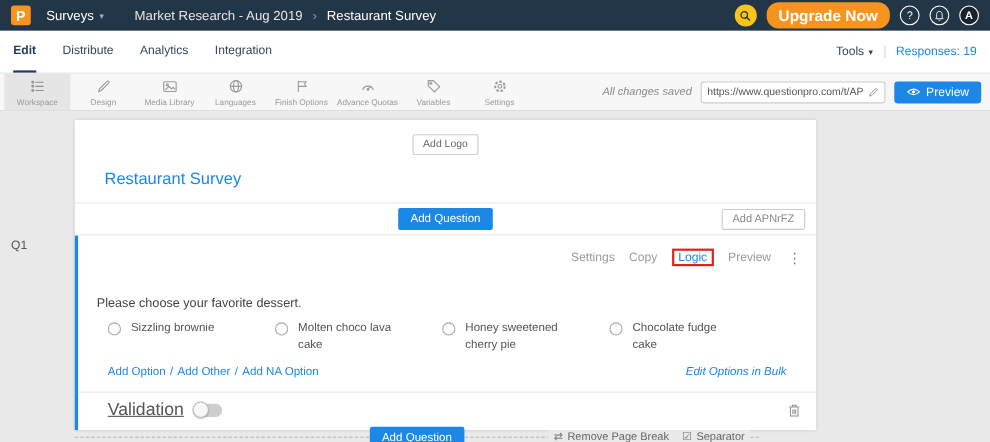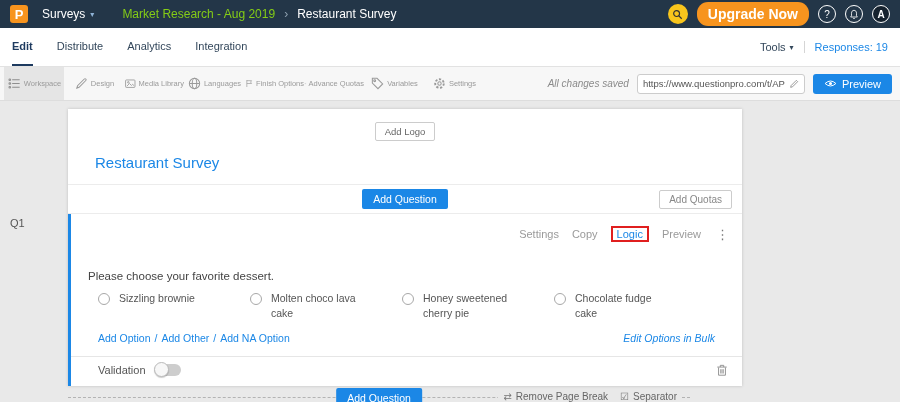--- a/index.html
+++ b/index.html
@@ -7,21 +7,21 @@
   body { font-family:"Liberation Sans", sans-serif; background:#e9e9e9; }
 
   
   .topbar { height:28px; background:#233648; display:flex; align-items:center; padding:0 10px; gap:8px; }
   .logo { width:18px; height:18px; background:#f7941e; border-radius:3px; color:#fff; font-weight:bold;
           font-size:13px; display:flex; align-items:center; justify-content:center; cursor:pointer; }
   .surveys { color:#fff; font-size:12px; display:flex; align-items:center; gap:5px; padding:3px 6px;
              border-radius:2px; cursor:pointer; }
   .caret { font-size:8px; color:#8fb3d6; }
   .breadcrumb { margin-left:14px; display:flex; align-items:center; gap:9px; font-size:12px; }
-  .crumb-parent { color:#84cc16; cursor:pointer; }
+  .crumb-parent { color:#e5e5e5; cursor:pointer; }
   .crumb-sep { color:#8fa1b0; font-size:12px; }
   .crumb-current { color:#fff; }
   .topbar-right { margin-left:auto; display:flex; align-items:center; gap:9px; }
   .search-btn { width:20px; height:20px; border-radius:50%; background:#f8c51c; display:flex;
                 align-items:center; justify-content:center; cursor:pointer; }
   .upgrade-btn { background:#f7941e; color:#fff; font-size:14px; font-weight:bold; padding:4px 11px;
                  border-radius:11px; cursor:pointer; white-space:nowrap; }
   .circle-btn { width:18px; height:18px; border-radius:50%; border:1px solid #fff; color:#fff; font-size:10px;
                 display:flex; align-items:center; justify-content:center; cursor:pointer; }
   .avatar { background:#16222e; font-weight:bold; }
@@ -32,21 +32,21 @@
   .nav-tab { display:flex; align-items:center; margin-right:24px; cursor:pointer; border-bottom:2px solid transparent; }
   .nav-tab.active { color:#1d3a5f; font-weight:bold; border-bottom-color:#1d3a5f; }
   .navbar-right { margin-left:auto; display:flex; align-items:center; gap:10px; }
   .tools { display:flex; align-items:center; gap:4px; cursor:pointer; color:#33475b; }
   .tools .caret { color:#33475b; }
   .vdiv { width:1px; height:12px; background:#d5d5d5; }
   .responses { color:#1b87e6; cursor:pointer; }
 
   
   .toolbar { height:34px; background:#f7f7f7; border-bottom:1px solid #ddd; display:flex; align-items:stretch; padding-left:4px; }
-  .tool-item { width:60px; display:flex; align-items:center; justify-content:center;
+  .tool-item { width:60px; display:flex; flex-direction:column; align-items:center; justify-content:center;
                gap:2px; cursor:pointer; }
   .tool-item.active { background:#e5e5e5; }
   .tool-label { font-size:7.5px; color:#9a9a9a; white-space:nowrap; }
   .toolbar-right { margin-left:auto; display:flex; align-items:center; gap:8px; padding-right:8px; }
   .saved { font-size:10px; font-style:italic; color:#8a8a8a; white-space:nowrap; }
   .url-box { width:168px; height:20px; background:#fff; border:1px solid #ccc; border-radius:3px;
              display:flex; align-items:center; padding:0 5px; gap:4px; cursor:text; }
   .url-text { font-size:9.5px; color:#555; overflow:hidden; white-space:nowrap; flex:1; }
   .preview-btn { background:#1b87e6; color:#fff; font-size:11px; padding:4px 11px; border-radius:3px;
                  border:none; display:flex; gap:5px; align-items:center; cursor:pointer;
@@ -77,22 +77,22 @@
   .options { display:flex; padding:0 27px; margin-top:9px; }
   .option { width:152px; display:flex; gap:9px; align-items:flex-start; cursor:pointer; }
   .radio { width:12px; height:12px; border:1px solid #a8a8a8; border-radius:50%; background:#fff;
            flex:none; margin-top:2px; }
   .opt-label { font-size:10.5px; color:#555; line-height:15px; max-width:98px; }
   .links-row { display:flex; align-items:center; padding:0 27px 0; margin-top:11px; font-size:10.5px; gap:4px; }
   .blue-link { color:#1b87e6; cursor:pointer; }
   .slash { color:#1b87e6; }
   .bulk { margin-left:auto;font-style:italic; }
   .q-divider { border-top:1px solid #e6e6e6; margin-top:12px; }
-  .validation-row { display:flex; align-items:flex-start; gap:9px; padding:7px 14px 9px 27px;
-                    font-size:11px; color:#555; }
+  .validation-row { display:flex; align-items:center; gap:9px; padding:7px 14px 9px 27px;
+                    font-size:16px; color:#555;text-decoration:underline; }
   .toggle { width:26px; height:12px; background:#cdcdcd; border-radius:6px; position:relative; cursor:pointer; }
   .knob { position:absolute; left:-1px; top:-2px; width:15px; height:15px; background:#f7f7f7;
           border:1px solid #bbb; border-radius:50%; box-shadow:0 1px 1px rgba(0,0,0,0.2); }
   .trash { margin-left:auto; cursor:pointer; display:flex; align-items:center; }
 
   
   .footer-row { position:absolute; left:68px; top:287px; width:622px; height:20px; }
   .footer-line { position:absolute; left:0; right:0; top:9px; border-top:1px dashed #b3b3b3; }
   .footer-add { position:absolute; left:50%; transform:translateX(-50%); top:0; background:#1b87e6;
                 border:none; color:#fff; font-size:10.5px; padding:4px 11px; border-radius:2px;
@@ -234,21 +234,21 @@
 <div class="content">
   <div class="q-label">Q1</div>
 
   <div class="card">
     <div class="card-head">
       <button class="add-logo">Add Logo</button>
     </div>
     <div class="card-title">Restaurant Survey</div>
     <div class="add-row">
       <button class="add-q-btn">Add Question</button>
-      <button class="add-intro">Add Quotas</button>
+      <button class="add-intro">Add APNrFZ</button>
     </div>
 
     <div class="question-block">
       <div class="actions-row">
         <span class="action">Settings</span>
         <span class="action">Copy</span>
         <span class="action logic">Logic</span>
         <span class="action">Preview</span>
         <span class="dots">⋮</span>
       </div>

